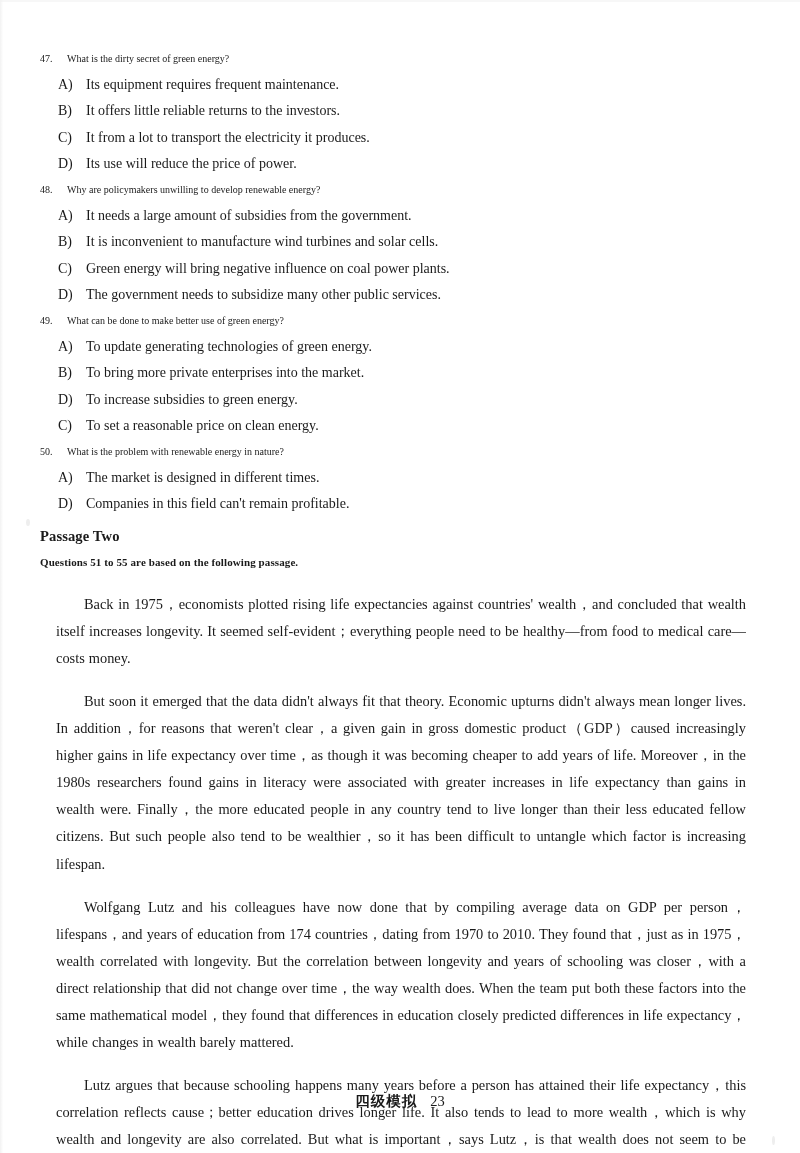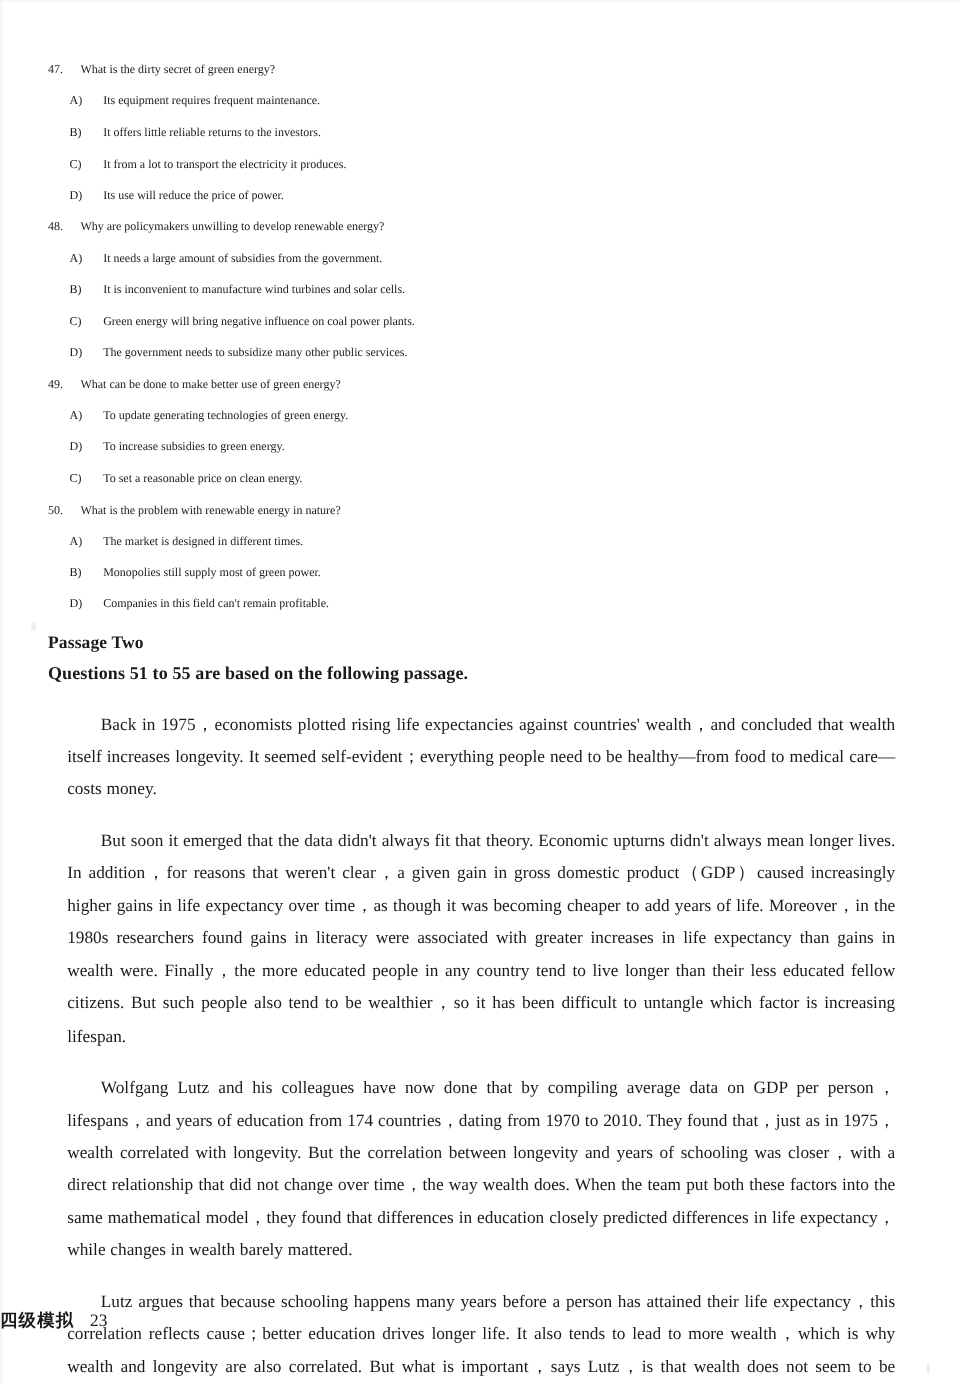--- a/index.html
+++ b/index.html
@@ -60,21 +60,21 @@
     padding-left: 27px;
     text-indent: -27px;
     white-space: nowrap;
   }
   .q-num {
     display: inline-block;
     width: 27px;
     text-indent: 0;
   }
   .option {
-    font-size: 10px;
+    font-size: 14px;
     line-height: 26.2px;
     margin: 0;
     padding-left: 46px;
     text-indent: -28px;
     white-space: nowrap;
   }
   .opt-letter {
     display: inline-block;
     width: 28px;
     text-indent: 0;
@@ -82,21 +82,21 @@
 
   
   .passage-heading {
     font-size: 14.6px;
     line-height: 26px;
     font-weight: bold;
     margin: 5px 0 0 0;
     letter-spacing: .1px;
   }
   .passage-directions {
-    font-size: 15px;
+    font-size: 11px;
     line-height: 26px;
     font-weight: bold;
     margin: 0 0 6px 0;
     letter-spacing: .1px;
   }
 
   
   .passage-para {
     font-size: 14.4px;
     line-height: 27.1px;
@@ -106,21 +106,21 @@
     text-indent: 28px;
     word-spacing: .4px;
   }
 
   
   .footer {
     position: absolute;
     left: 0;
     top: 1091px;
     width: 800px;
-    text-align: left;
+    text-align: center;
     font-size: 14.5px;
     line-height: 20px;
   }
   .footer-label {
     font-family: "DejaVu Sans", sans-serif;
     font-weight: bold;
     letter-spacing: 1px;
   }
   .footer-page {
     margin-left: 13px;
@@ -151,28 +151,28 @@
       <p class="question-stem"><span class="q-num">48.</span><span>Why are policymakers unwilling to develop renewable energy?</span></p>
       <p class="option"><span class="opt-letter">A)</span><span>It needs a large amount of subsidies from the government.</span></p>
       <p class="option"><span class="opt-letter">B)</span><span>It is inconvenient to manufacture wind turbines and solar cells.</span></p>
       <p class="option"><span class="opt-letter">C)</span><span>Green energy will bring negative influence on coal power plants.</span></p>
       <p class="option"><span class="opt-letter">D)</span><span>The government needs to subsidize many other public services.</span></p>
     </div>
 
     <div class="question-block">
       <p class="question-stem"><span class="q-num">49.</span><span>What can be done to make better use of green energy?</span></p>
       <p class="option"><span class="opt-letter">A)</span><span>To update generating technologies of green energy.</span></p>
+      <p class="option"><span class="opt-letter">B)</span><span>To bring more private enterprises into the market.</span></p>
       <p class="option"><span class="opt-letter">D)</span><span>To increase subsidies to green energy.</span></p>
       <p class="option"><span class="opt-letter">C)</span><span>To set a reasonable price on clean energy.</span></p>
     </div>
 
     <div class="question-block">
       <p class="question-stem"><span class="q-num">50.</span><span>What is the problem with renewable energy in nature?</span></p>
       <p class="option"><span class="opt-letter">A)</span><span>The market is designed in different times.</span></p>
-      <p class="option"><span class="opt-letter">B)</span><span>Monopolies still supply most of green power.</span></p>
       <p class="option"><span class="opt-letter">D)</span><span>Companies in this field can't remain profitable.</span></p>
     </div>
 
     <h2 class="passage-heading">Passage Two</h2>
     <p class="passage-directions">Questions 51 to 55 are based on the following passage.</p>
 
     <p class="passage-para">Back in 1975，economists plotted rising life expectancies against countries' wealth，and concluded that wealth itself increases longevity. It seemed self-evident；everything people need to be healthy—from food to medical care—costs money.</p>
     <p class="passage-para">But soon it emerged that the data didn't always fit that theory. Economic upturns didn't always mean longer lives. In addition，for reasons that weren't clear，a given gain in gross domestic product（GDP）caused increasingly higher gains in life expectancy over time，as though it was becoming cheaper to add years of life. Moreover，in the 1980s researchers found gains in literacy were associated with greater increases in life expectancy than gains in wealth were. Finally，the more educated people in any country tend to live longer than their less educated fellow citizens. But such people also tend to be wealthier，so it has been difficult to untangle which factor is increasing lifespan.</p>
     <p class="passage-para">Wolfgang Lutz and his colleagues have now done that by compiling average data on GDP per person，lifespans，and years of education from 174 countries，dating from 1970 to 2010. They found that，just as in 1975，wealth correlated with longevity. But the correlation between longevity and years of schooling was closer，with a direct relationship that did not change over time，the way wealth does. When the team put both these factors into the same mathematical model，they found that differences in education closely predicted differences in life expectancy，while changes in wealth barely mattered.</p>
     <p class="passage-para">Lutz argues that because schooling happens many years before a person has attained their life expectancy，this correlation reflects cause；better education drives longer life. It also tends to lead to more wealth，which is why wealth and longevity are also correlated. But what is important，says Lutz，is that wealth does not seem to be driving</p>

